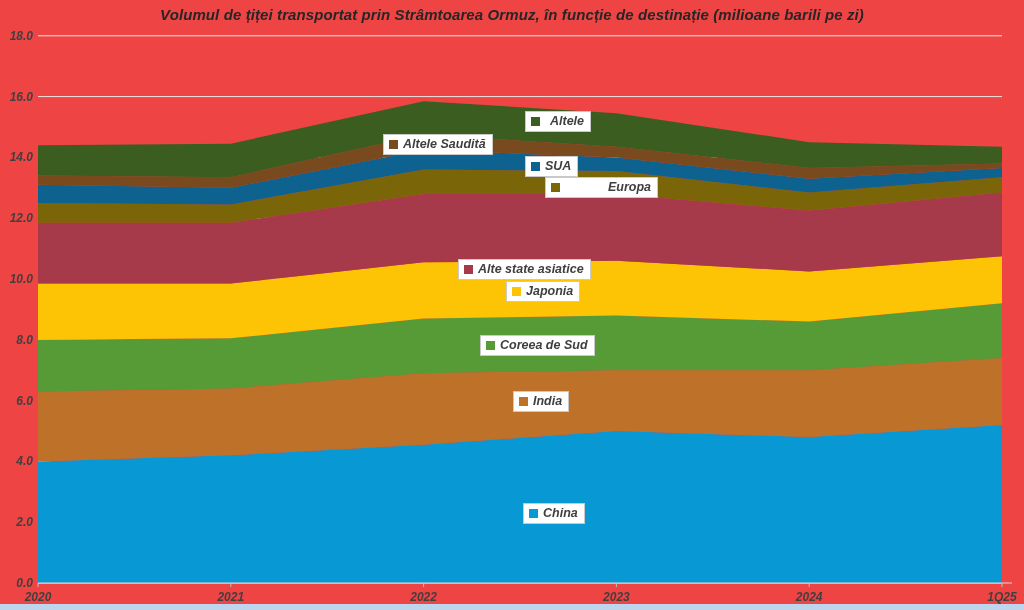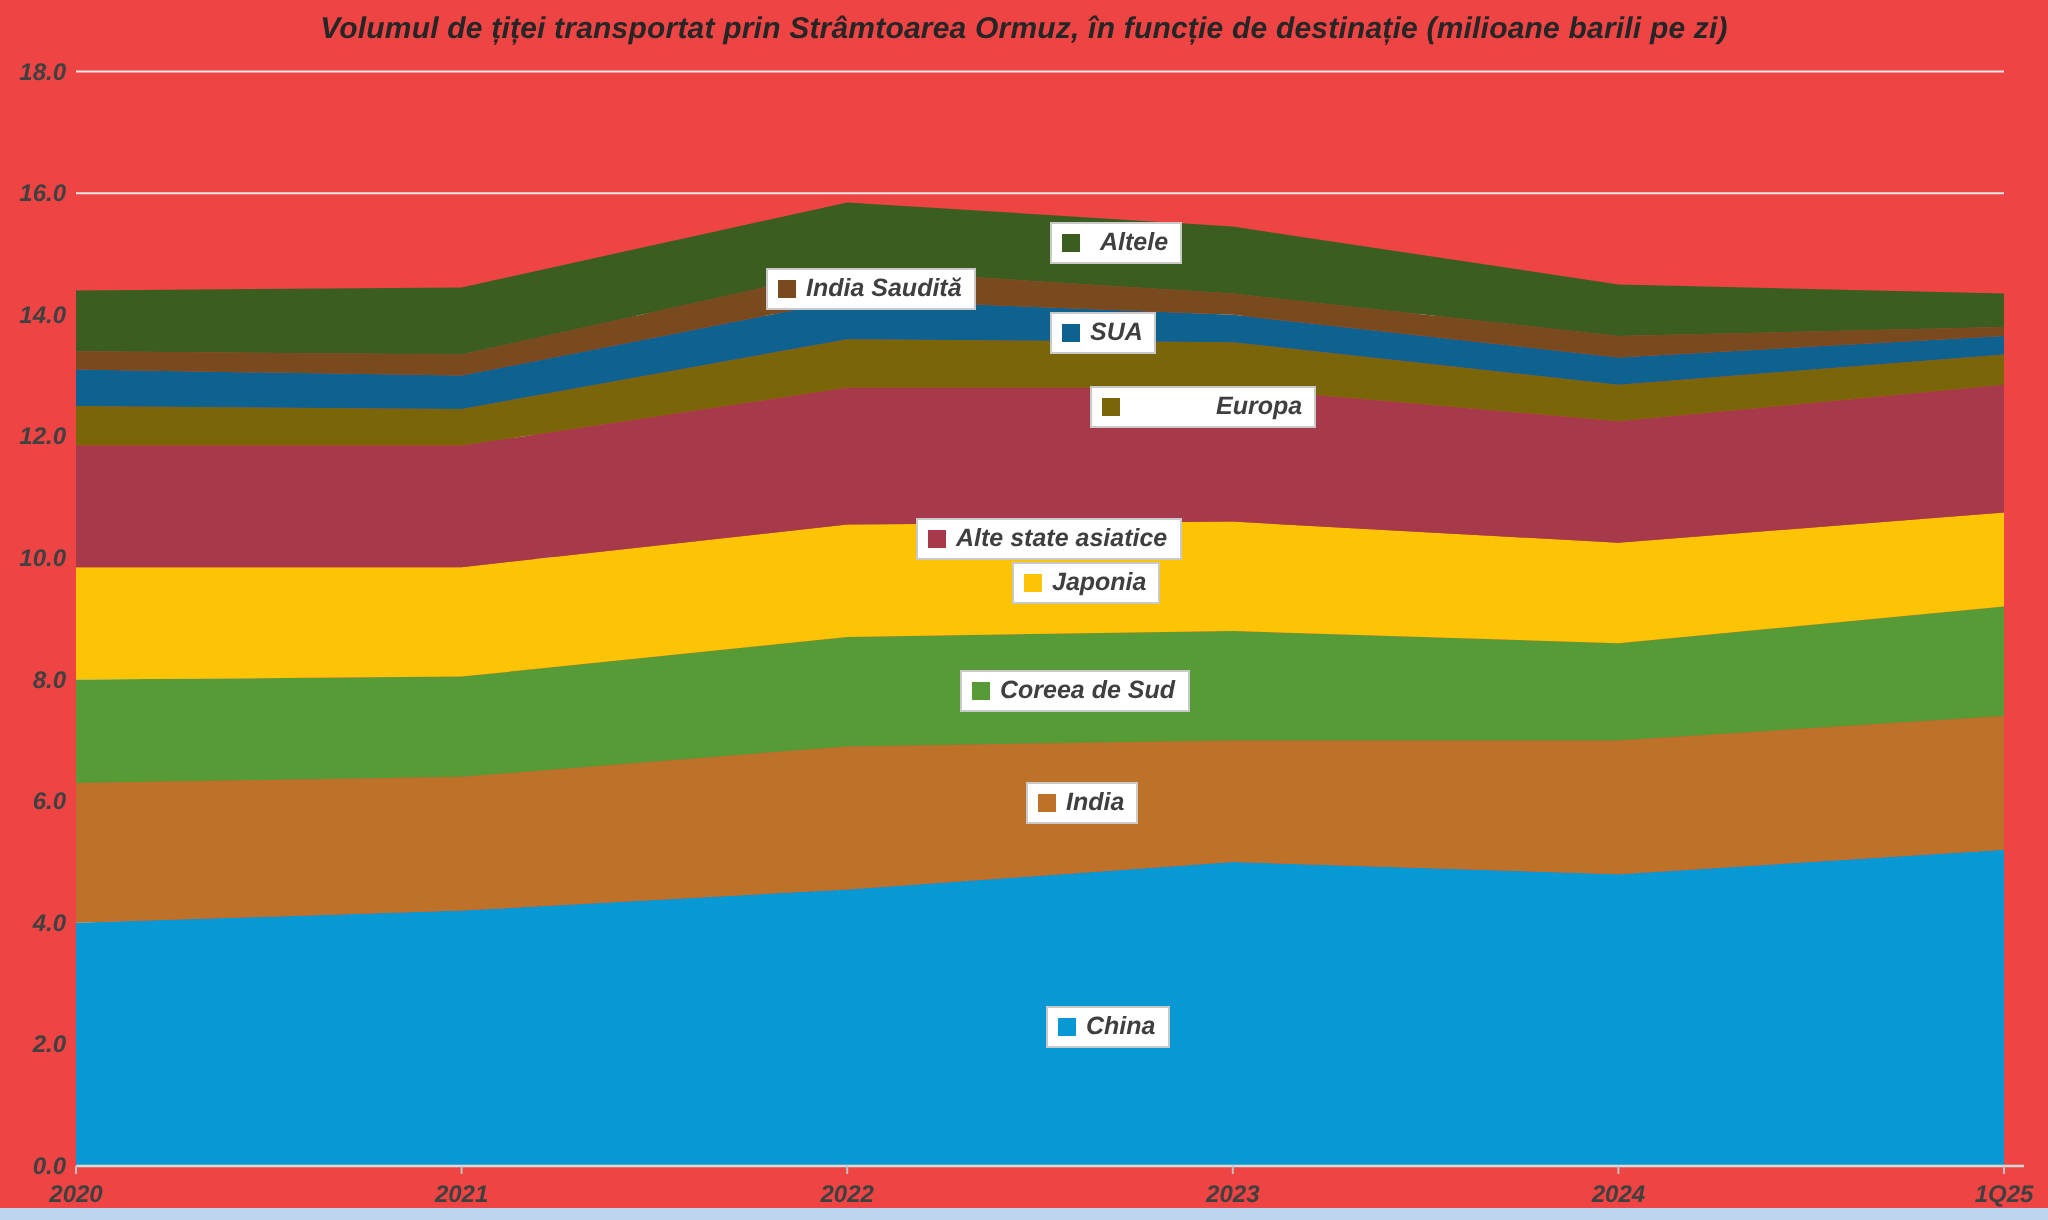--- a/index.html
+++ b/index.html
@@ -91,31 +91,31 @@
         <span>Coreea de Sud</span>
       </div>
       <div class="series-chip" style="left: 506px; top: 281px;">
         <span class="swatch" style="background: rgb(252, 196, 4);"></span>
         <span>Japonia</span>
       </div>
       <div class="series-chip" style="left: 458px; top: 232px; margin-top: 27px;">
         <span class="swatch" style="background: rgb(166, 58, 74);"></span>
         <span>Alte state asiatice</span>
       </div>
-      <div class="series-chip" style="left: 545px; top: 193px; gap: 48px;">
+      <div class="series-chip" style="left: 545px; top: 177px; gap: 48px;">
         <span class="swatch" style="background: rgb(122, 101, 8);"></span>
         <span>Europa</span>
       </div>
       <div class="series-chip" style="left: 525px; top: 156px; justify-content: center;">
         <span class="swatch" style="background: rgb(13, 98, 143);"></span>
         <span>SUA</span>
       </div>
       <div class="series-chip" style="left: 383px; top: 134px;">
         <span class="swatch" style="background: rgb(120, 74, 30);"></span>
-        <span>India Saudită</span>
+        <span>Altele Saudită</span>
       </div>
       <div class="series-chip" style="left: 525px; top: 111px; gap: 10px;">
         <span class="swatch" style="background: rgb(59, 93, 32);"></span>
         <span>Altele</span>
       </div>
     </div>
   <div id="footer-strip" style="background: rgb(189, 214, 238);"></div>
 </div>
 
 </body></html>

